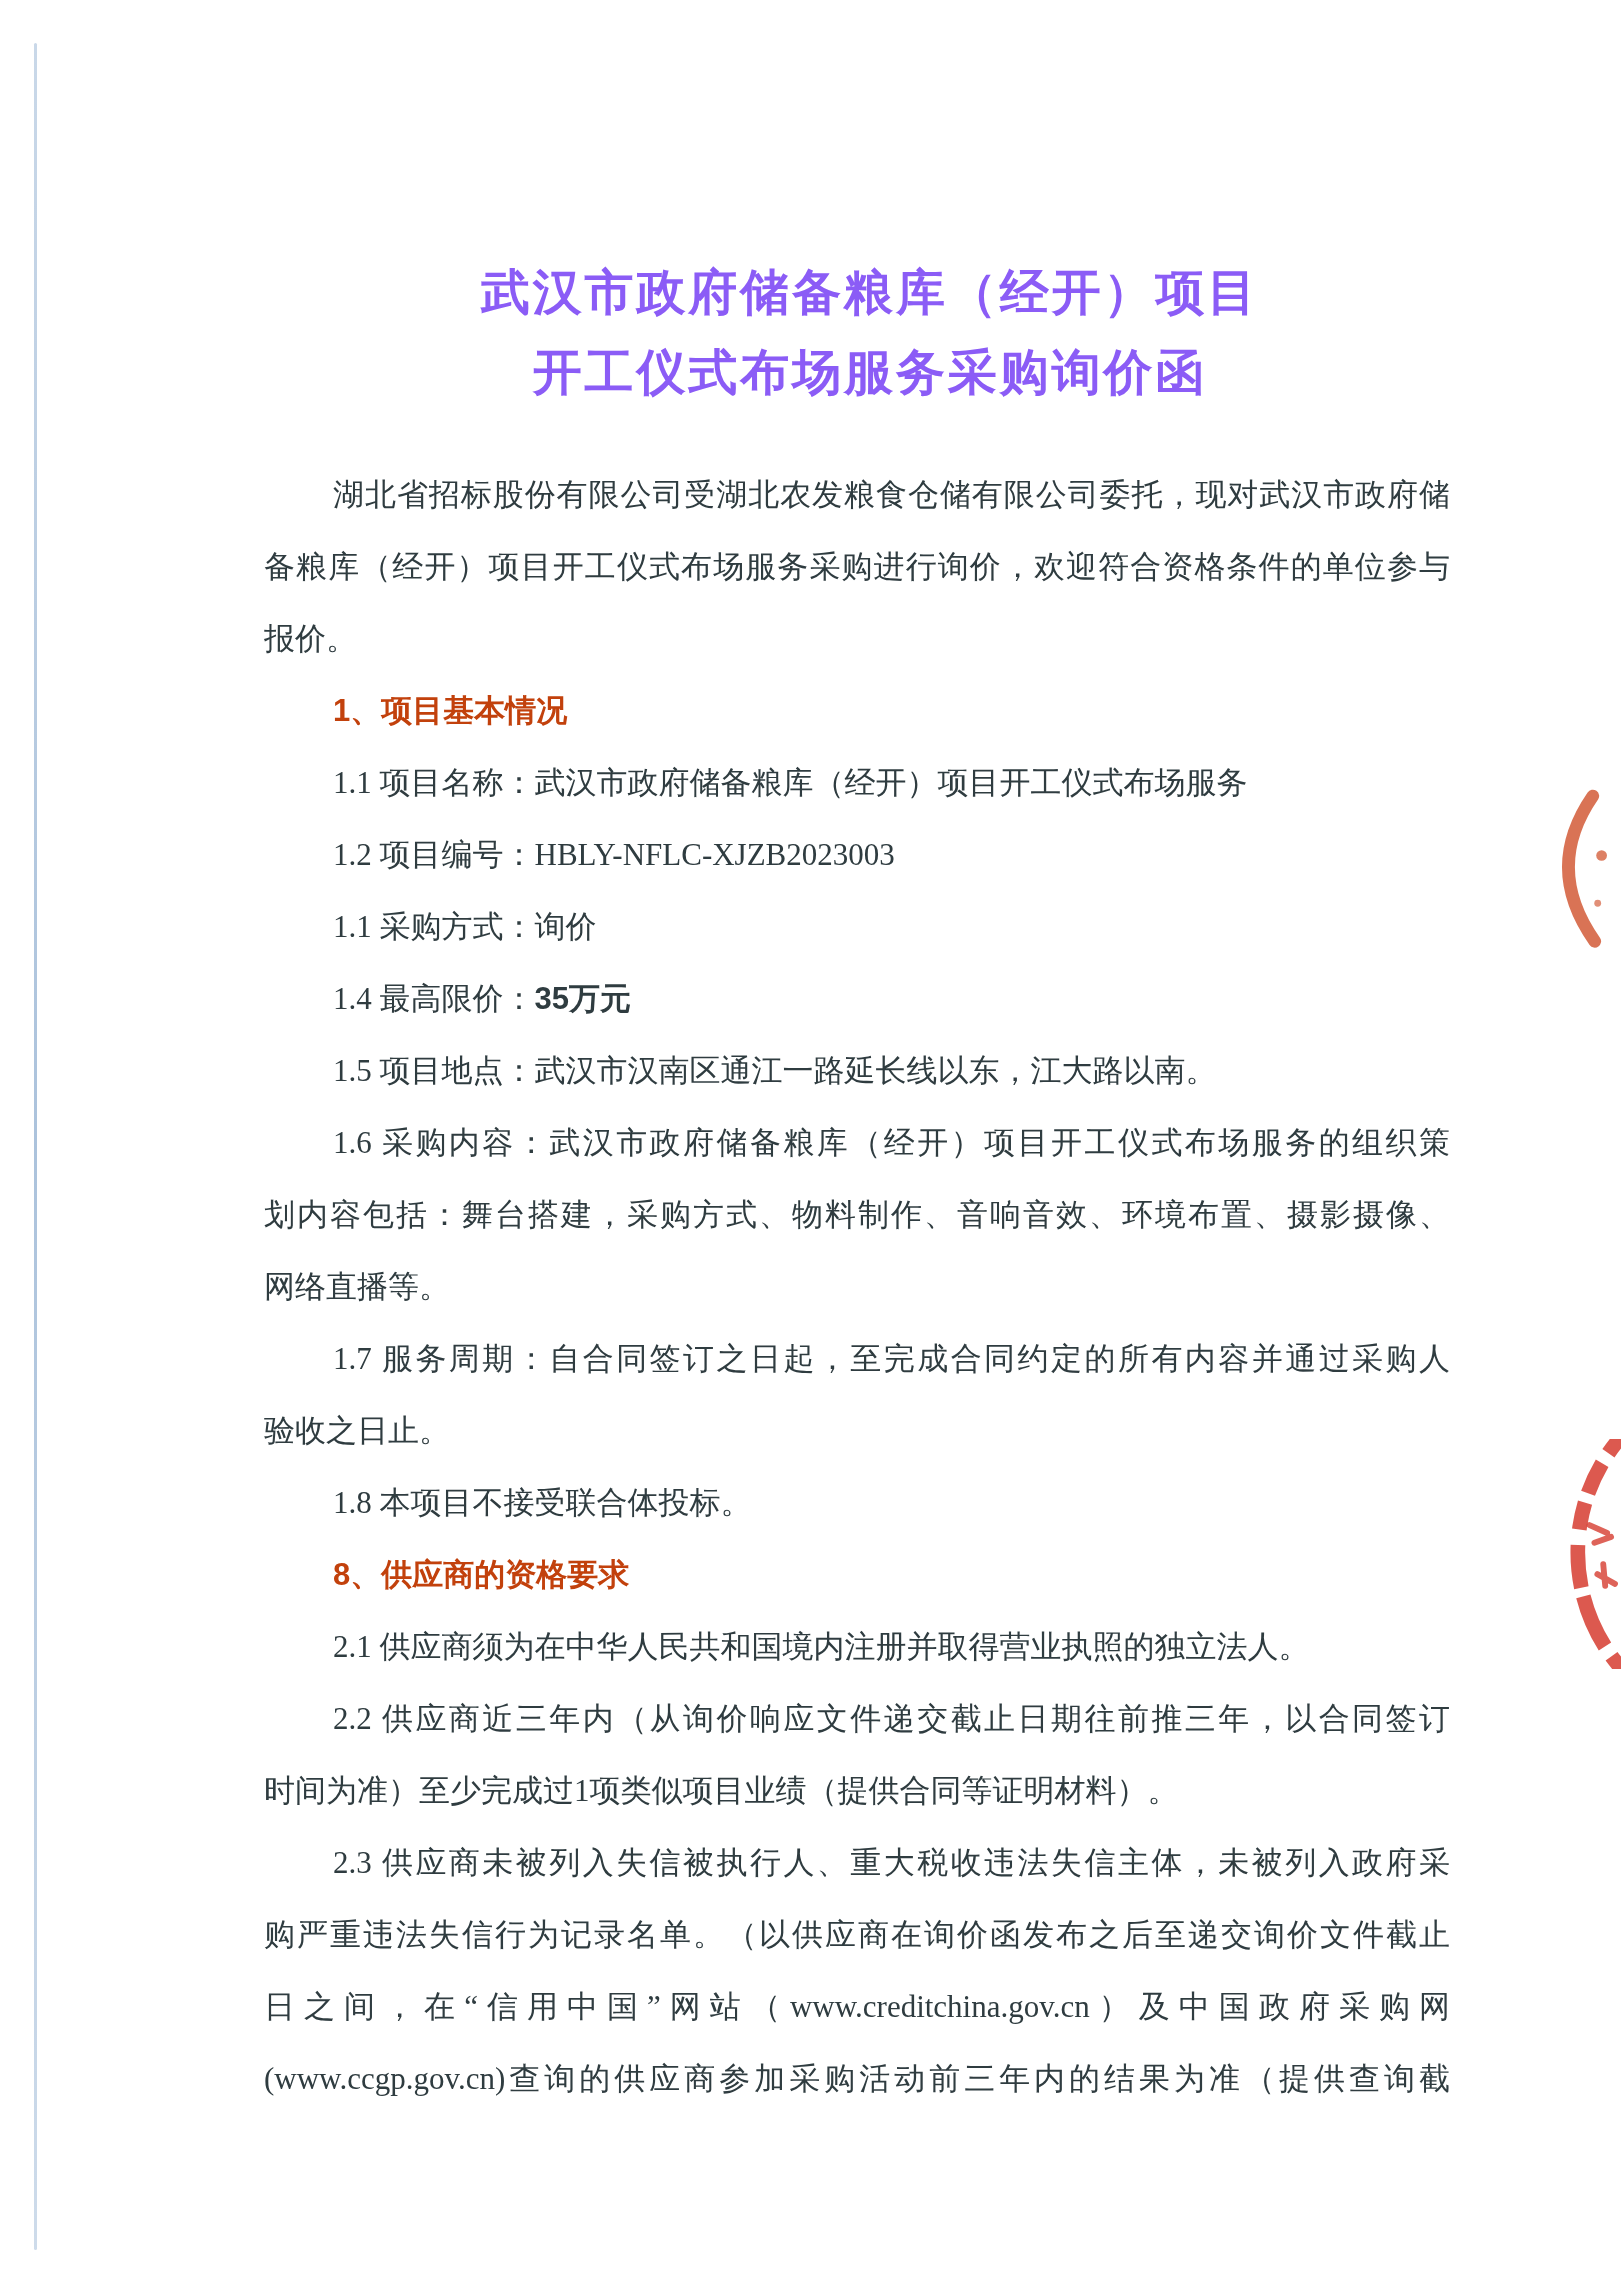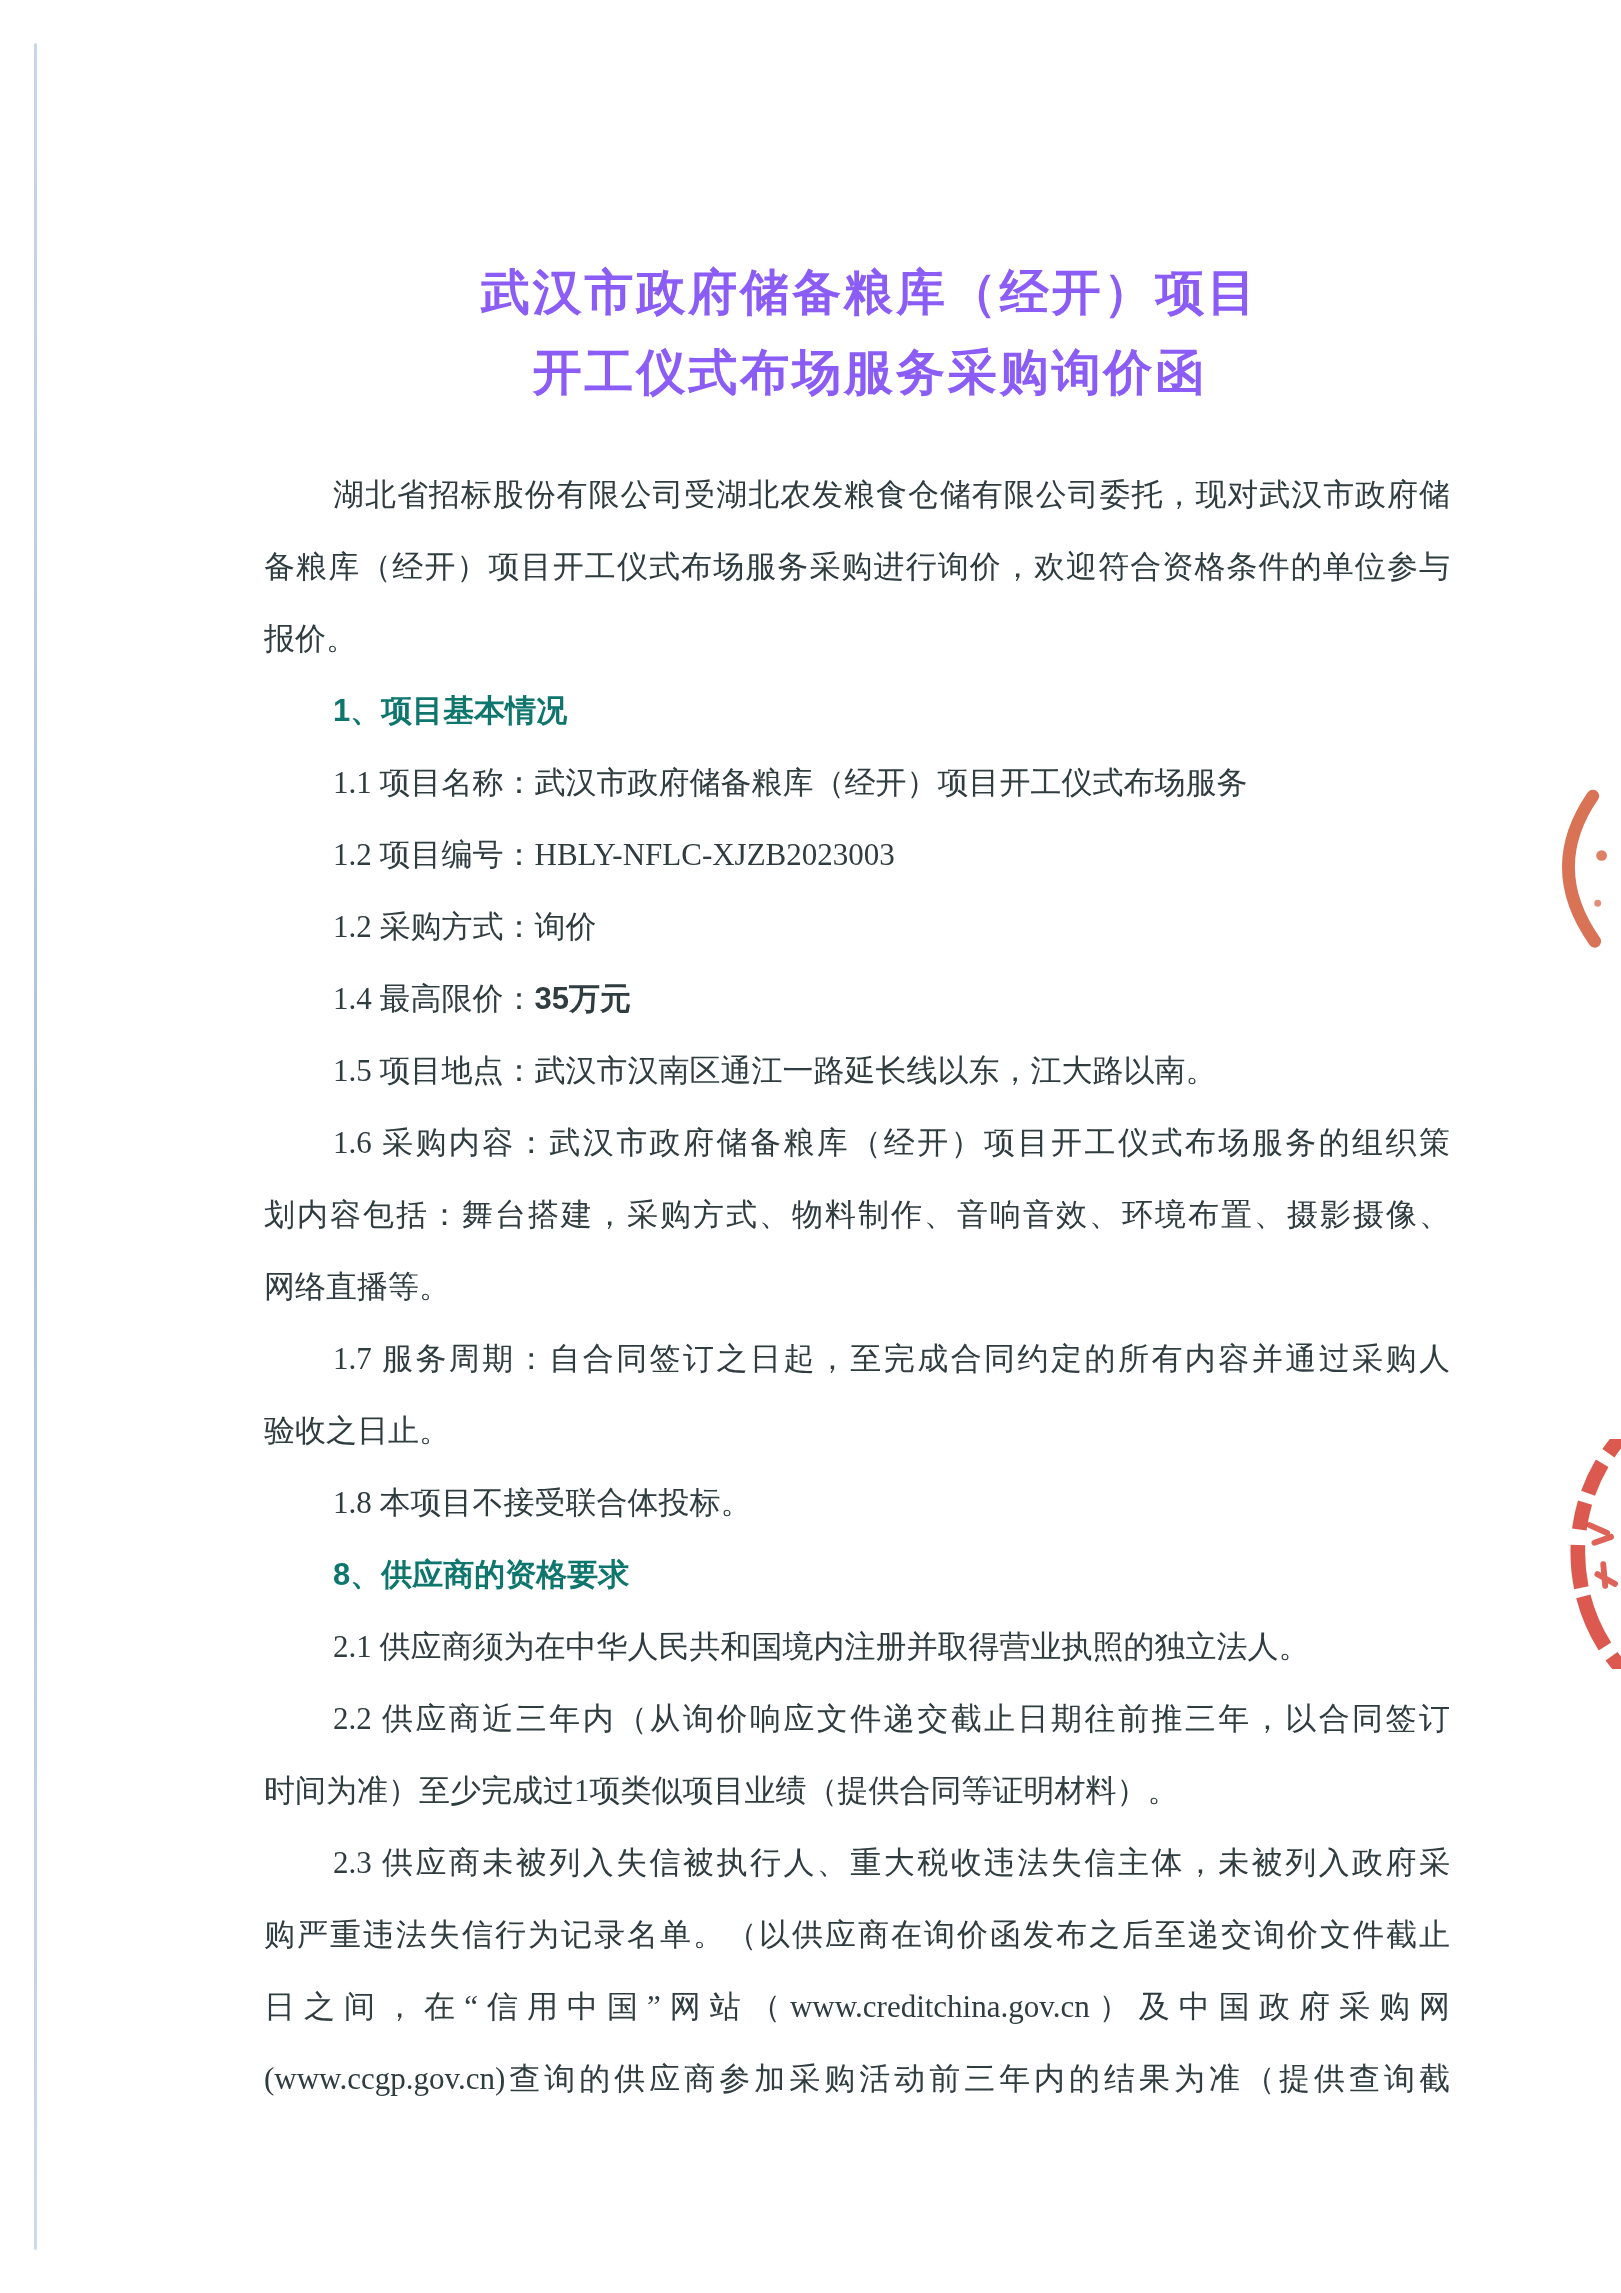--- a/index.html
+++ b/index.html
@@ -56,21 +56,21 @@
     white-space: normal;
     text-align: justify;
     text-align-last: justify;
   }
   .line.indent {
     padding-left: 69px;
   }
   .line.heading {
     font-weight: 700;
     font-family: "Liberation Sans", "DejaVu Sans", sans-serif;
-    color: #0f766e;
+    color: #c2410c;
   }
   .seg-bold {
     font-weight: 700;
     font-family: "Liberation Sans", "DejaVu Sans", sans-serif;
   }
   .seal {
     position: absolute;
   }
   .seal-top {
     left: 1547px;
@@ -93,21 +93,21 @@
     <div>开工仪式布场服务采购询价函</div>
   </div>
 
   <div class="doc-body">
       <div class="line indent full"><span>湖北省招标股份有限公司受湖北农发粮食仓储有限公司委托，现对武汉市政府储</span></div>
       <div class="line full"><span>备粮库（经开）项目开工仪式布场服务采购进行询价，欢迎符合资格条件的单位参与</span></div>
       <div class="line"><span>报价。</span></div>
       <div class="line indent heading"><span>1、项目基本情况</span></div>
       <div class="line indent"><span>1.1 项目名称：武汉市政府储备粮库（经开）项目开工仪式布场服务</span></div>
       <div class="line indent"><span>1.2 项目编号：HBLY-NFLC-XJZB2023003</span></div>
-      <div class="line indent"><span>1.2 采购方式：询价</span></div>
+      <div class="line indent"><span>1.1 采购方式：询价</span></div>
       <div class="line indent"><span>1.4 最高限价：</span><span class="seg-bold">35万元</span></div>
       <div class="line indent"><span>1.5 项目地点：武汉市汉南区通江一路延长线以东，江大路以南。</span></div>
       <div class="line indent full"><span>1.6 采购内容：武汉市政府储备粮库（经开）项目开工仪式布场服务的组织策</span></div>
       <div class="line full"><span>划内容包括：舞台搭建，采购方式、物料制作、音响音效、环境布置、摄影摄像、</span></div>
       <div class="line"><span>网络直播等。</span></div>
       <div class="line indent full"><span>1.7 服务周期：自合同签订之日起，至完成合同约定的所有内容并通过采购人</span></div>
       <div class="line"><span>验收之日止。</span></div>
       <div class="line indent"><span>1.8 本项目不接受联合体投标。</span></div>
       <div class="line indent heading"><span>8、供应商的资格要求</span></div>
       <div class="line indent"><span>2.1 供应商须为在中华人民共和国境内注册并取得营业执照的独立法人。</span></div>

